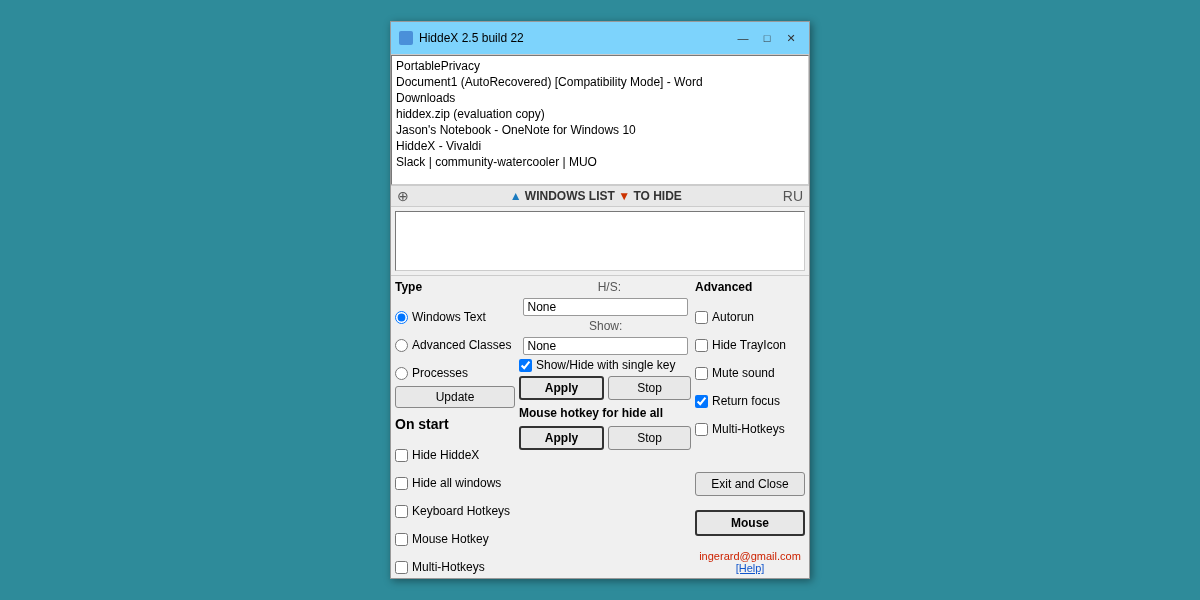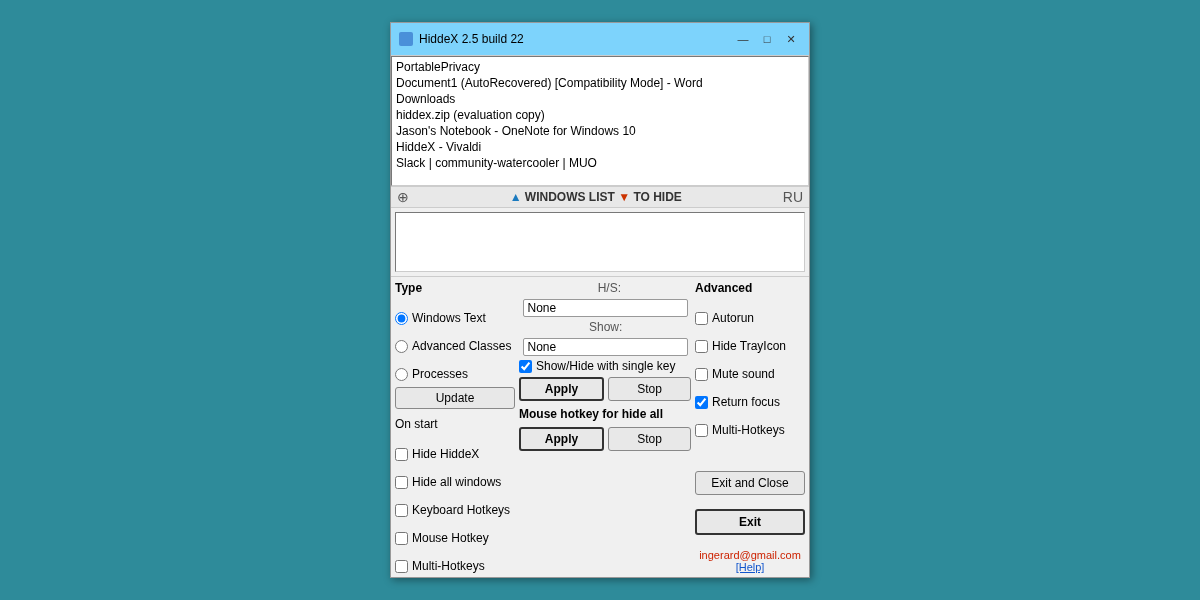--- a/index.html
+++ b/index.html
@@ -170,22 +170,22 @@
       width: 100%;
       padding: 3px 8px;
       font-size: 12px;
       cursor: pointer;
       background: #e8e8e8;
       border: 1px solid #888;
       border-radius: 3px;
     }
 
     .on-start-label {
-      font-weight: normal;
-      font-size: 12px;
+      font-weight: bold;
+      font-size: 14px;
       margin-top: 8px;
       margin-bottom: 4px;
     }
 
     
     .col-mid {
       flex: 1;
     }
 
     .hide-from-list-header {
@@ -490,21 +490,21 @@
           <label class="checkbox-item">
             <input type="checkbox" style="">
             <span>Multi-Hotkeys</span>
           </label>
         </div>
       </div>
 
       <div class="col-right-bottom">
         <button class="exit-close-btn">Exit and Close</button>
         <br>
-        <button class="exit-btn">Exit</button>
+        <button class="exit-btn">Mouse</button>
         <br>
         <span class="email-link">ingerard@gmail.com</span>
         <span class="help-link">[Help]</span>
       </div>
     </div>
 
   </div>
 </div>
 
 </body></html>

